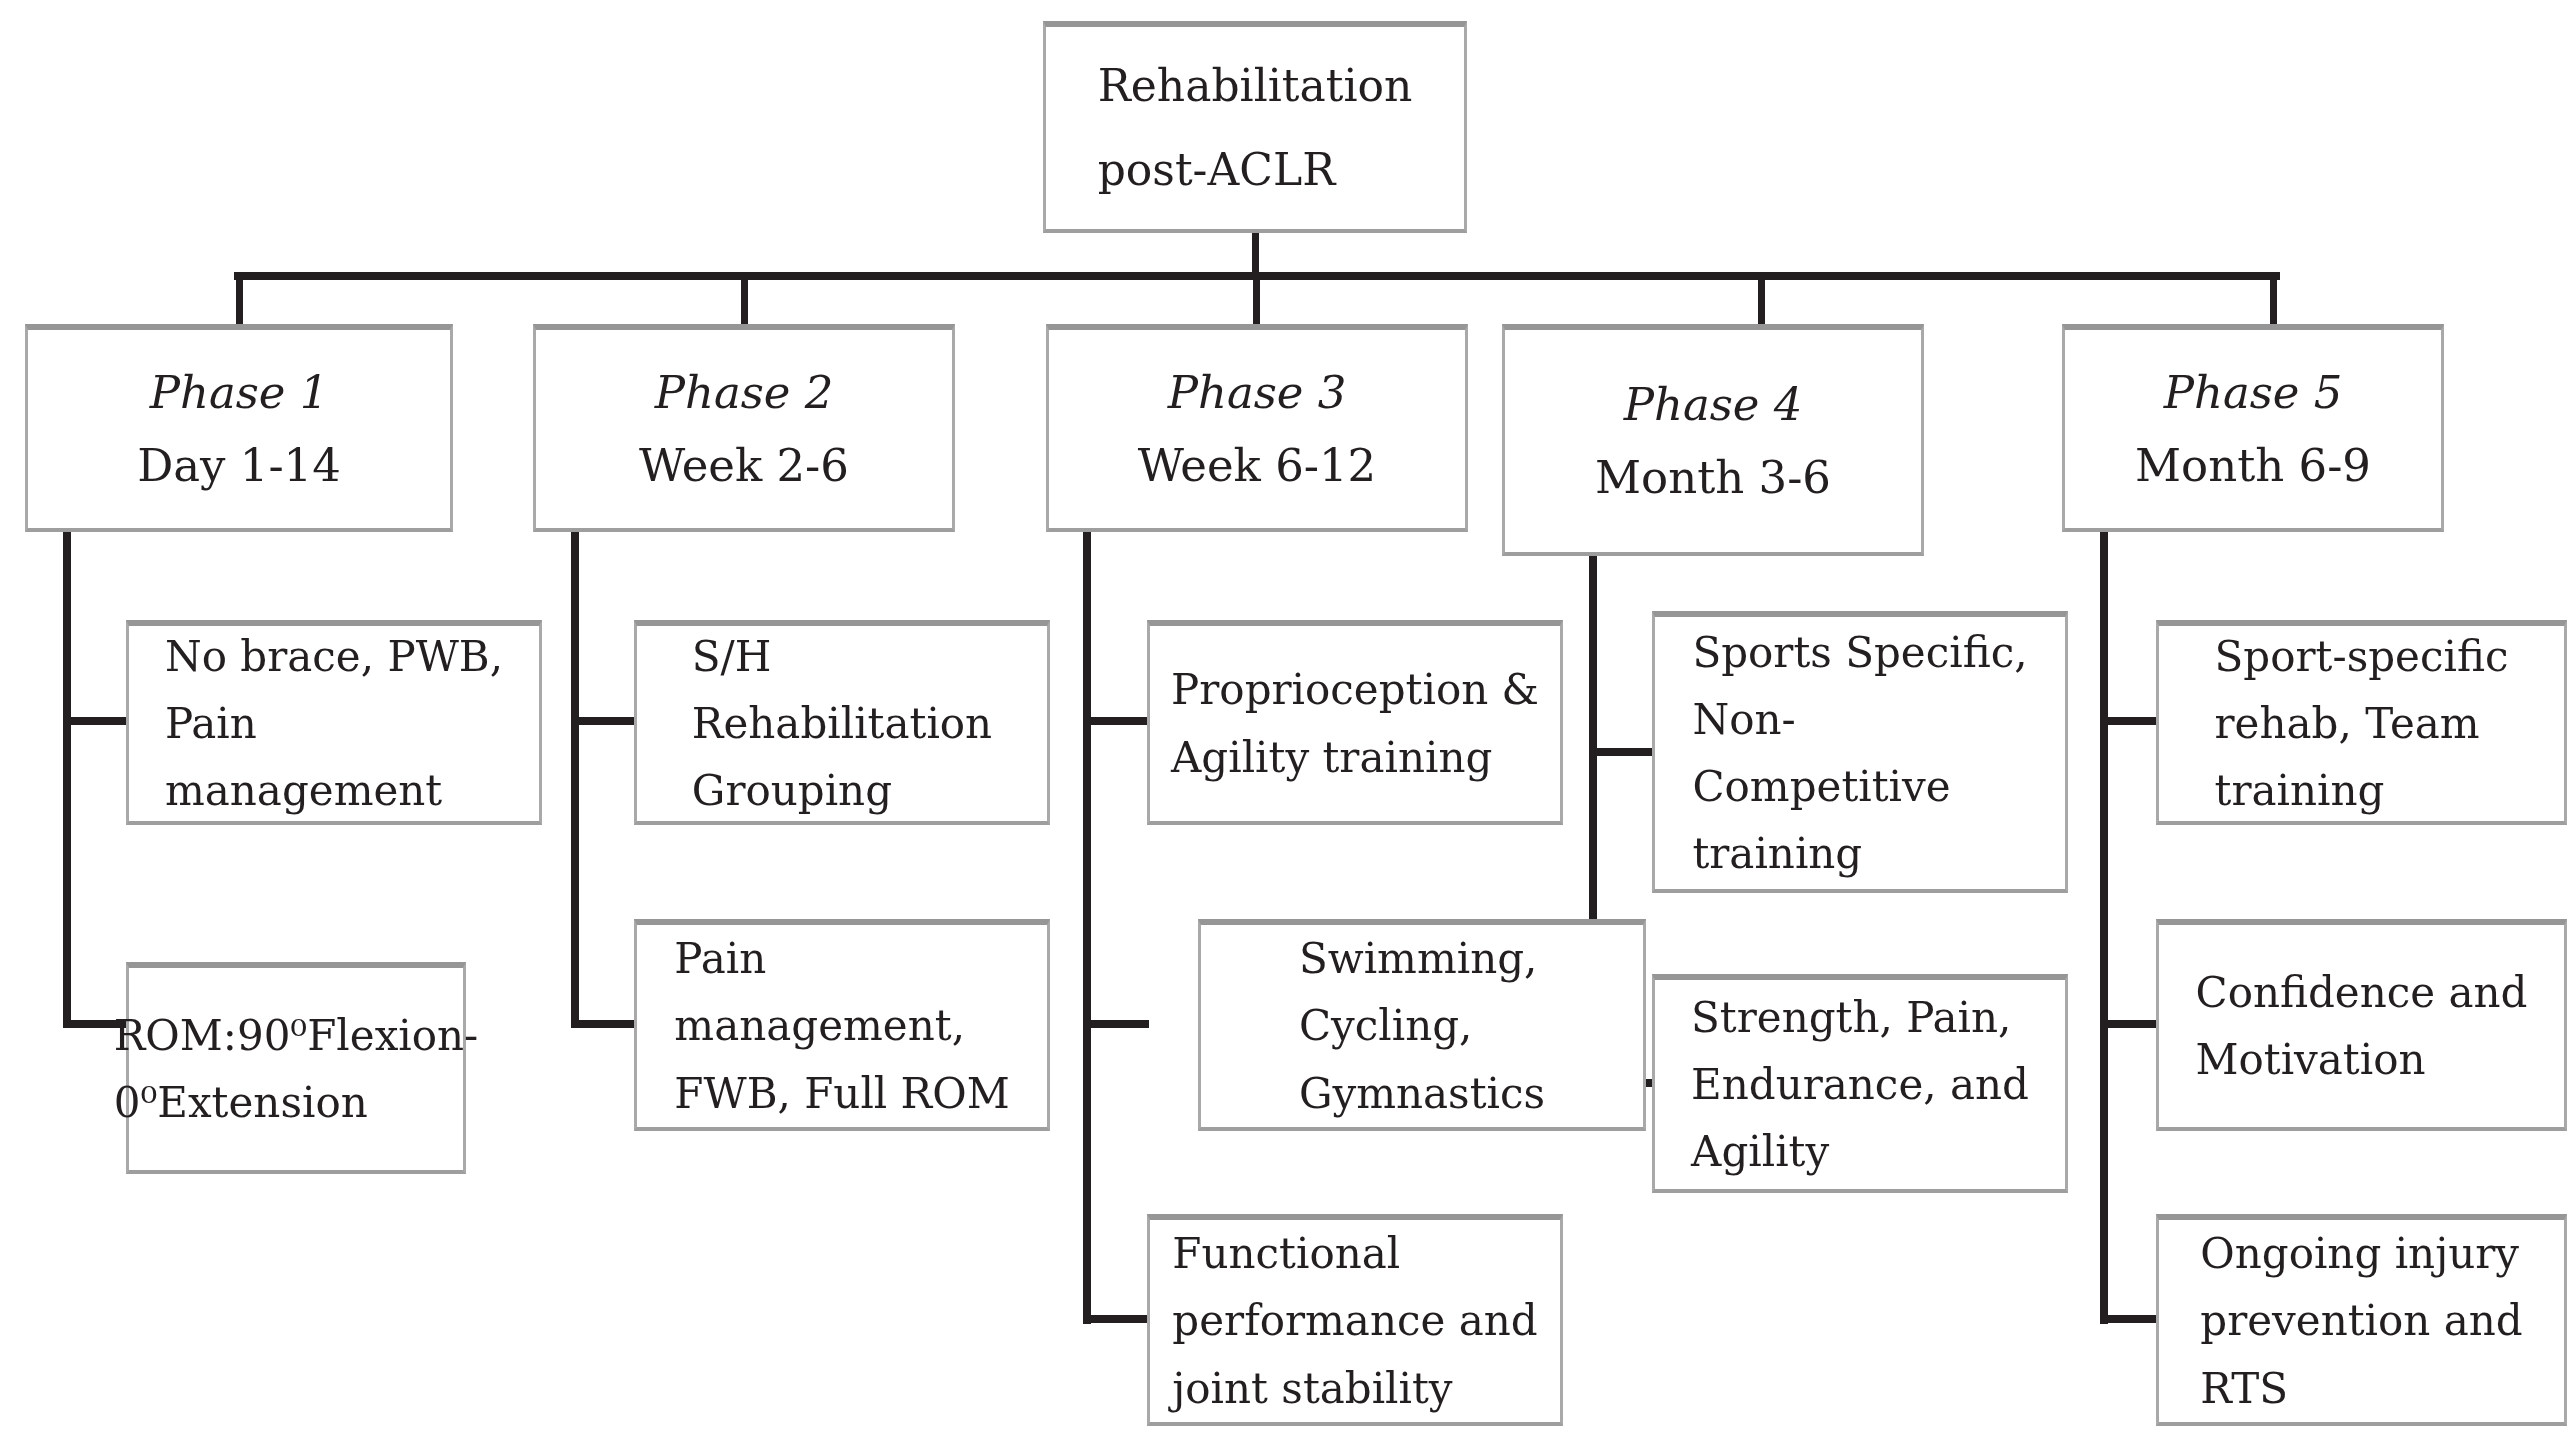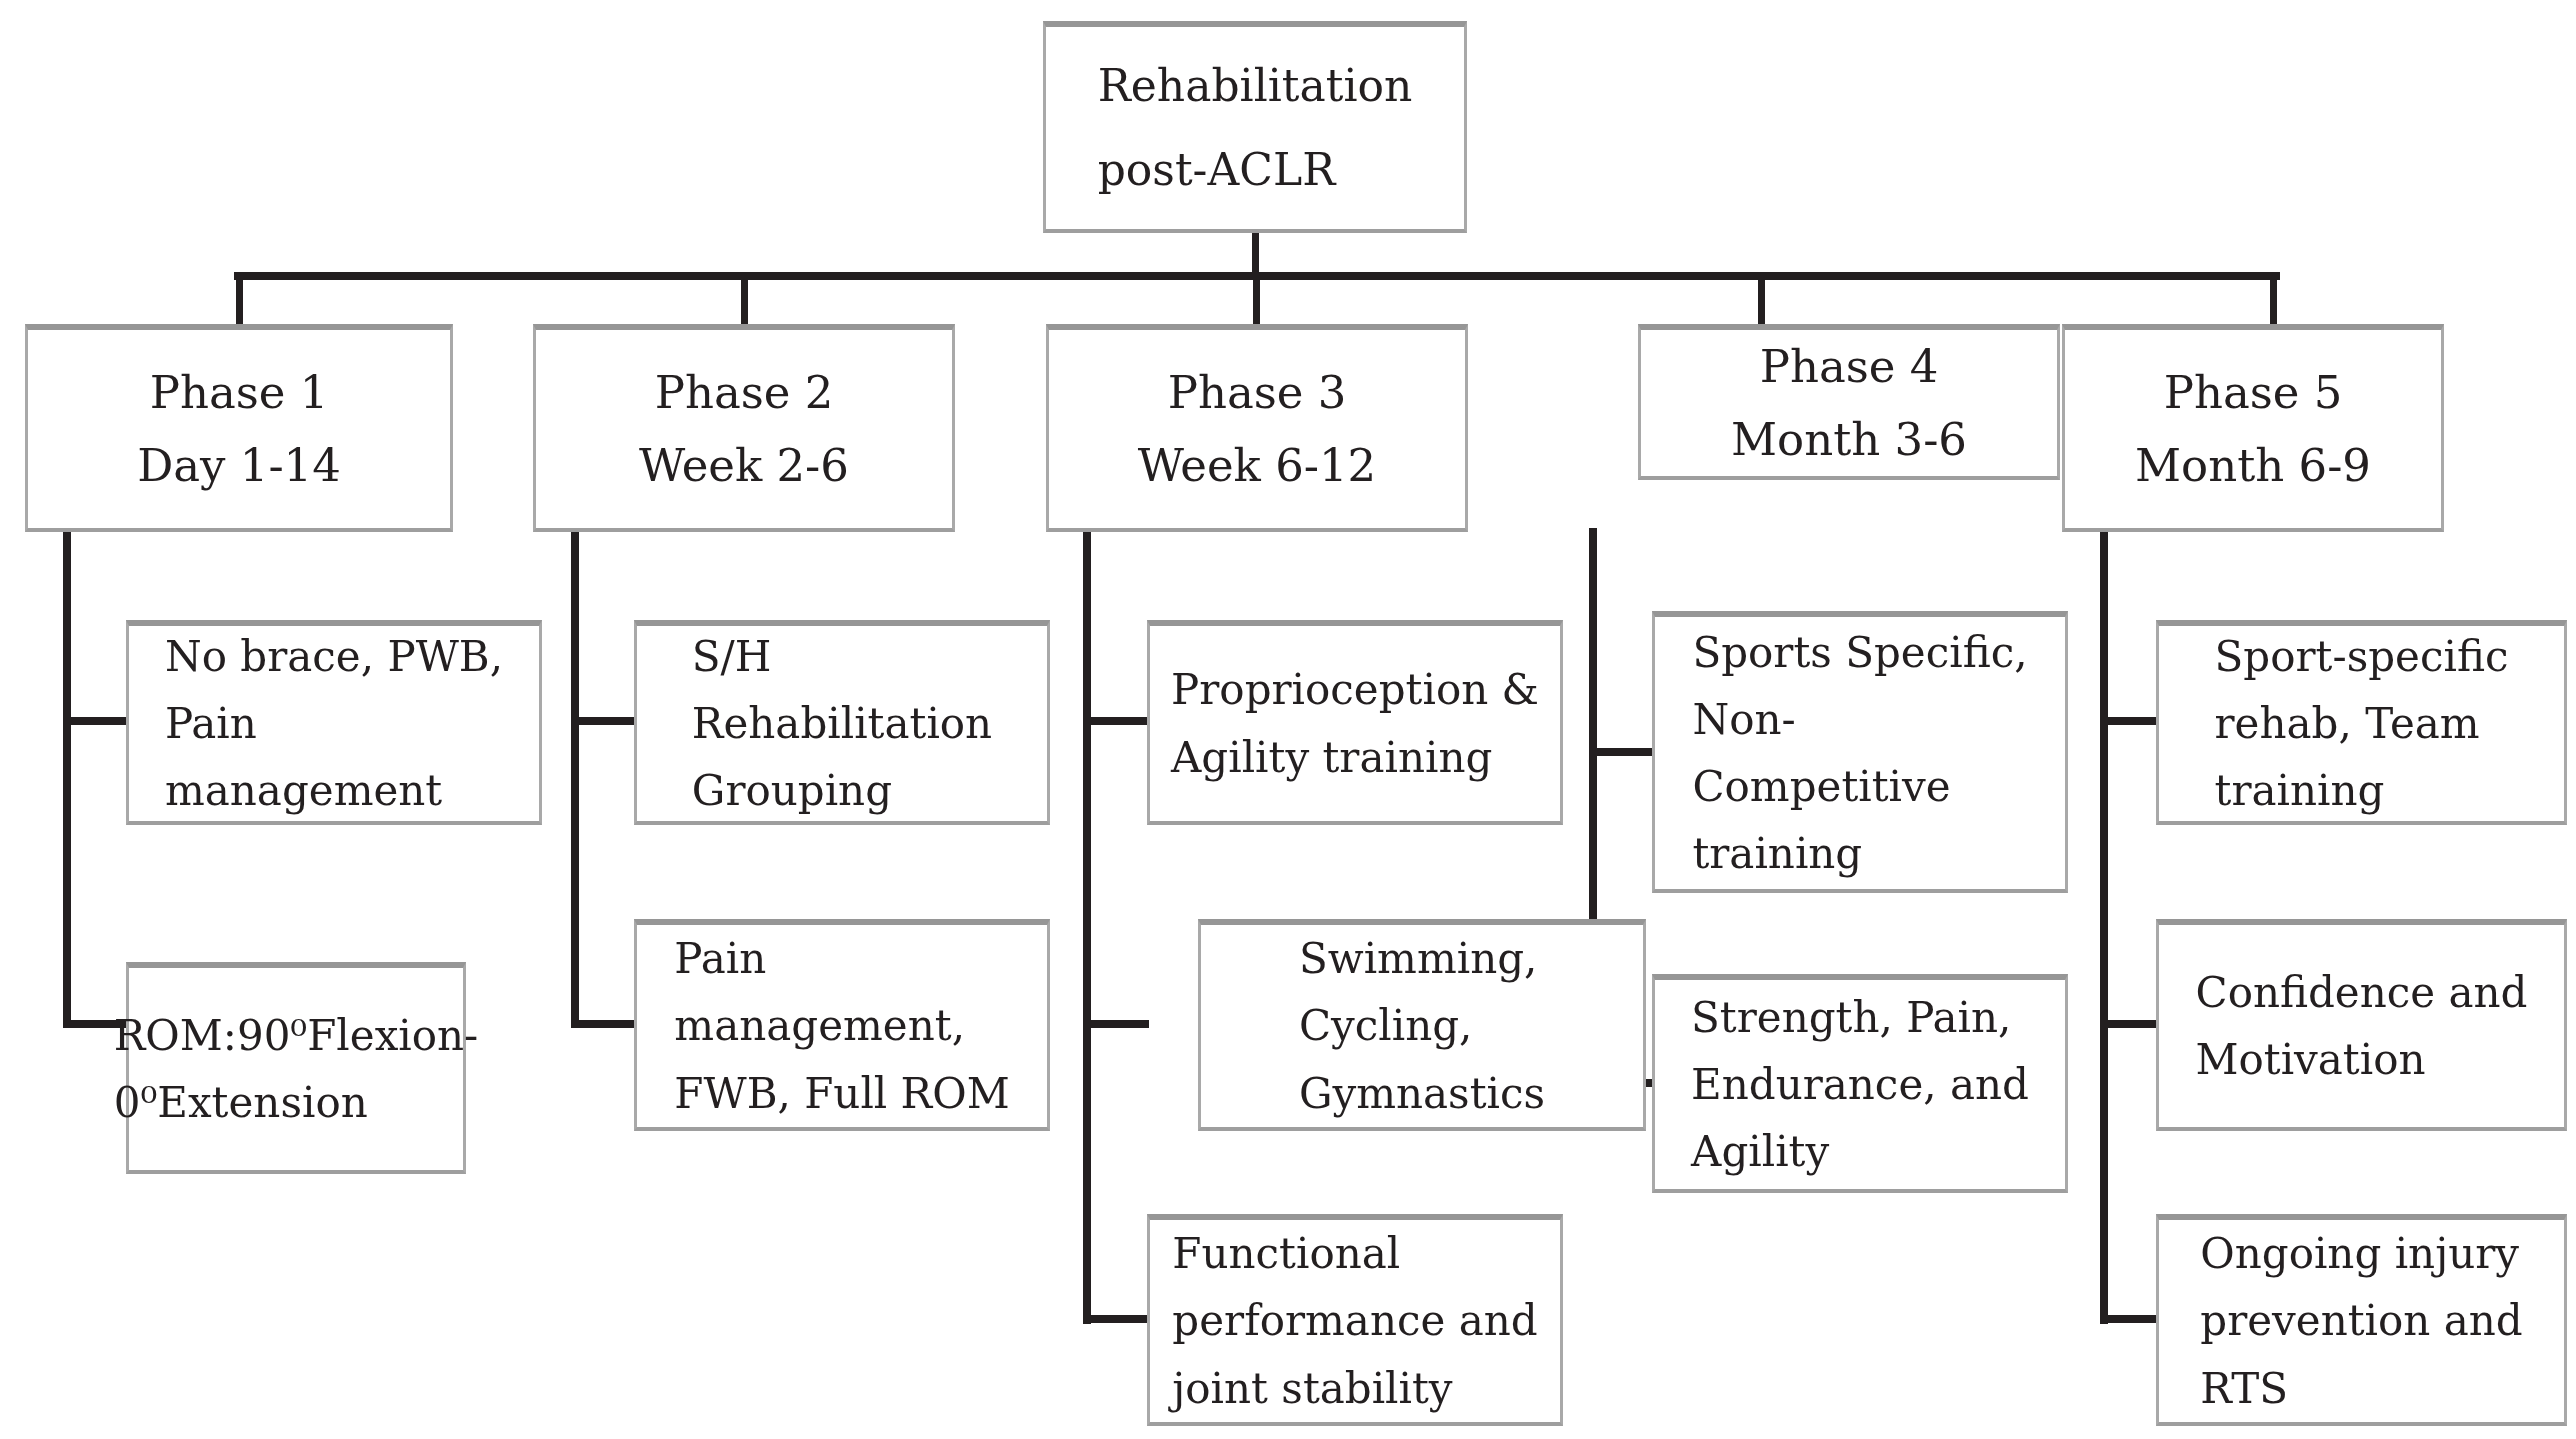--- a/index.html
+++ b/index.html
@@ -31,21 +31,21 @@
     text-align:left;
   }
   .lines{
     white-space:pre-line;
     font-size:42px;
     line-height:1.6;
     padding:0 7px;
   }
   .root-box .lines{font-size:44px;line-height:1.9;}
   .phase-label,.phase-period{font-size:45px;line-height:1;}
-  .phase-label{margin-bottom:28px;}
+  .phase-label{margin-bottom:28px;font-style:italic;}
   .line{position:absolute;background:var(--connector);}
 </style>
 </head>
 <body>
 
 <div class="canvas">
 
   <div class="line" style="left:1252px;top:231px;width:7px;height:44px"></div>
   <div class="line" style="left:234px;top:272px;width:2046px;height:8.4px"></div>
 
@@ -88,21 +88,21 @@
     <div class="phase-period">Day 1-14</div>
   </div>
   <div class="box phase-box" style="left:533px;top:324px;width:422px;height:208px">
     <div class="phase-label">Phase 2</div>
     <div class="phase-period">Week 2-6</div>
   </div>
   <div class="box phase-box" style="left:1046px;top:324px;width:422px;height:208px">
     <div class="phase-label">Phase 3</div>
     <div class="phase-period">Week 6-12</div>
   </div>
-  <div class="box phase-box" style="left:1638px;top:324px;width:422px;height:156px">
+  <div class="box phase-box" style="left:1502px;top:324px;width:422px;height:232px">
     <div class="phase-label">Phase 4</div>
     <div class="phase-period">Month 3-6</div>
   </div>
   <div class="box phase-box" style="left:2062px;top:324px;width:382px;height:208px">
     <div class="phase-label">Phase 5</div>
     <div class="phase-period">Month 6-9</div>
   </div>
 
   <div class="box child-box" style="left:126px;top:620px;width:416px;height:205px">
     <div class="lines">No brace, PWB,

